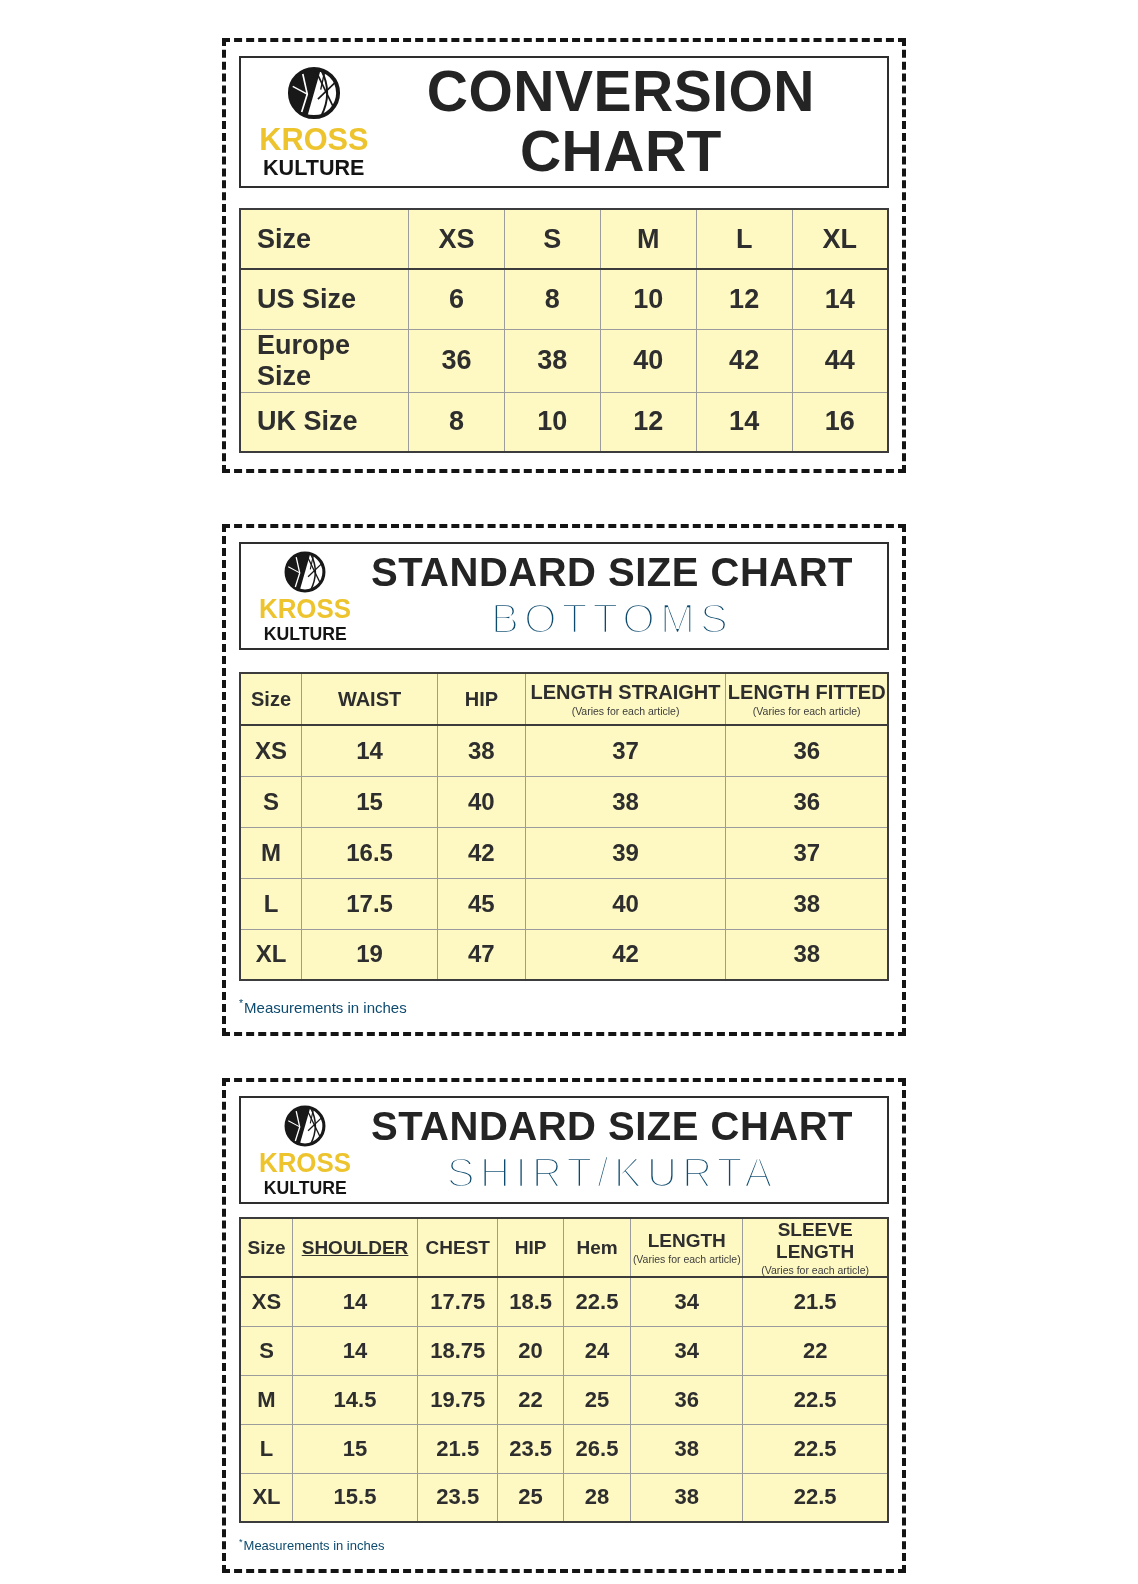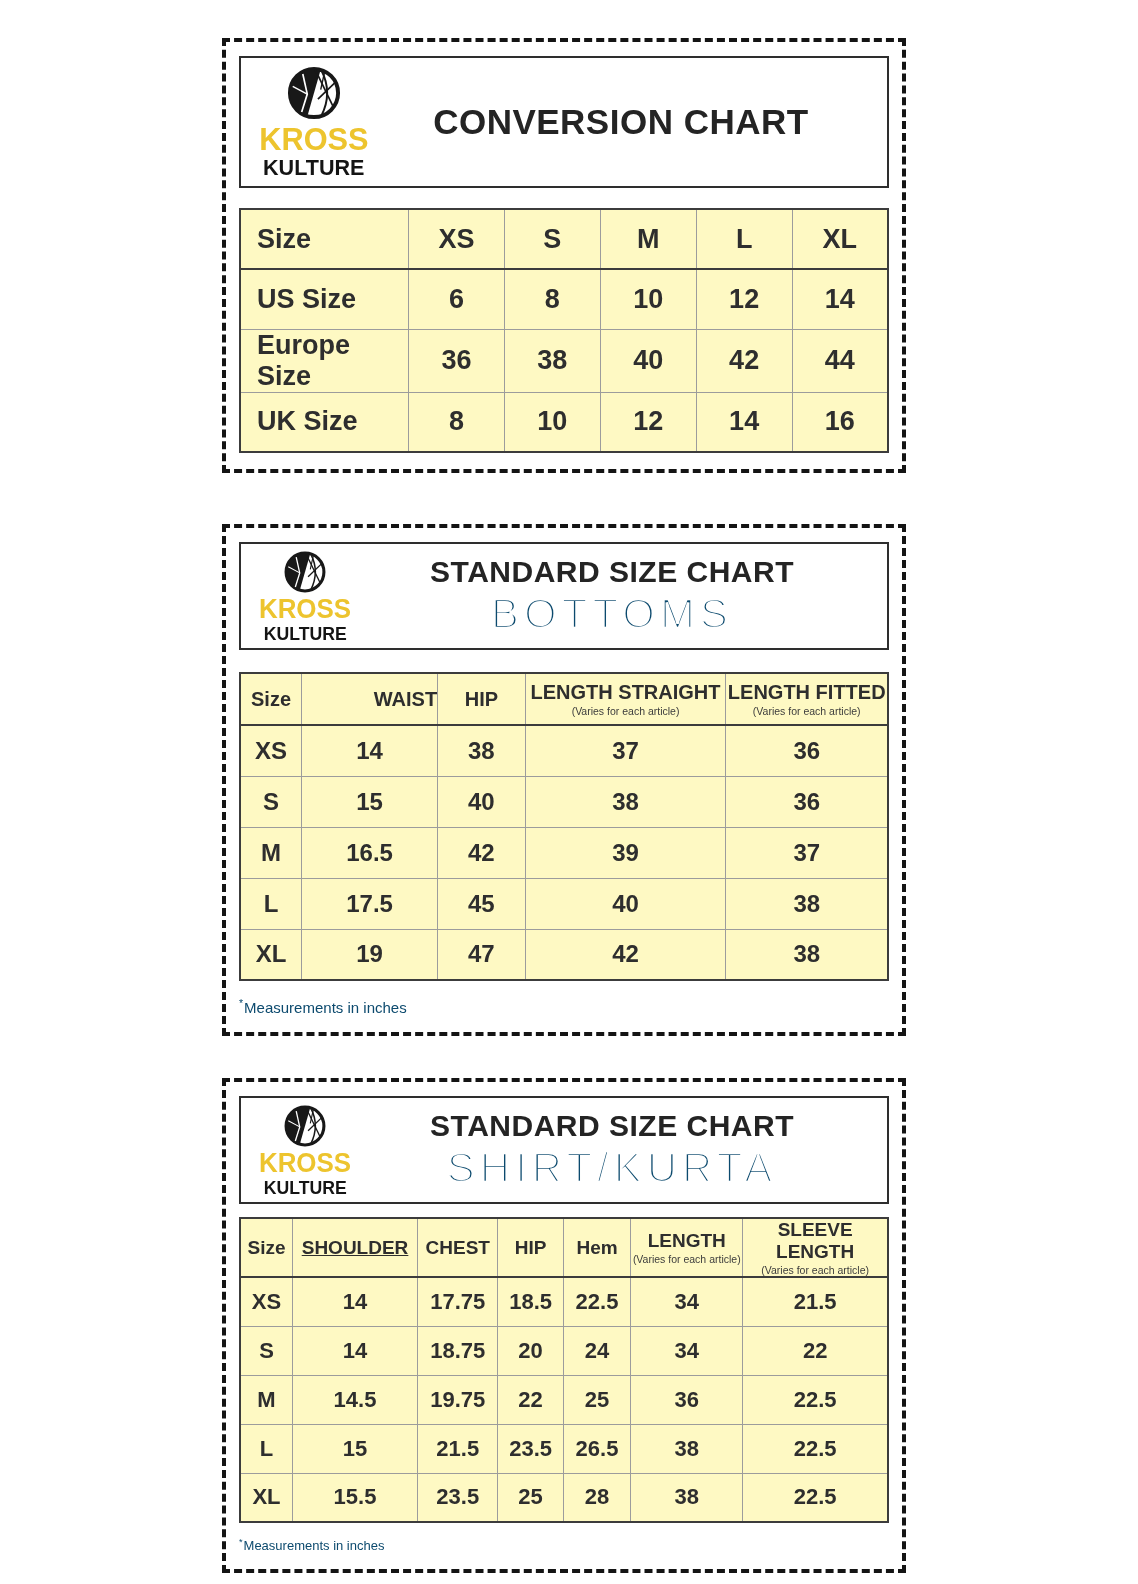--- a/index.html
+++ b/index.html
@@ -39,22 +39,22 @@
     margin-top:2px;transform:scaleX(.96);
   }
   .logo .kulture{font-weight:800;color:#141414;letter-spacing:0px;margin-top:2px;transform:scaleX(.98);}
   .logo-lg .kross{font-size:32px;}
   .logo-lg .kulture{font-size:22px;}
   .logo-sm .kross{font-size:27px;}
   .logo-sm .kulture{font-size:18px;}
 
   .titles{flex:1;text-align:center;padding-left:4px;}
   .title{font-weight:800;color:#242424;line-height:1.05;}
-  #panel-conversion .title{font-size:35px;letter-spacing:0.5px;}
-  #panel-bottoms .title,#panel-shirt .title{font-size:30px;letter-spacing:0.5px;}
+  #panel-conversion .title{font-size:57px;letter-spacing:0.5px;}
+  #panel-bottoms .title,#panel-shirt .title{font-size:40px;letter-spacing:0.5px;}
   .subtitle{
     font-weight:200;color:#0c4a6e;font-size:42px;letter-spacing:5px;
     margin-top:4px;-webkit-text-stroke:2.5px #ffffff;line-height:1.05;
   }
 
   table.tbl{
     width:100%;border-collapse:collapse;table-layout:fixed;background:#fef9c3;
     border:2px solid var(--heavy);
   }
   .tbl th,.tbl td{
@@ -68,21 +68,21 @@
   #panel-conversion table{margin-top:20px;}
   .tbl-conversion th,.tbl-conversion td{height:60px;font-size:27px;font-weight:700;}
   .tbl-conversion th:first-child{width:26%;}
   .tbl-conversion th:first-child,.tbl-conversion td.col0{text-align:left;padding-left:16px;}
 
   
   #panel-bottoms table{margin-top:22px;}
   .tbl-bottoms thead th{height:52px;font-size:20px;}
   .tbl-bottoms td{height:51px;font-size:24px;font-weight:600;}
   .tbl-bottoms th:nth-child(1){width:9.5%;}
-  .tbl-bottoms th:nth-child(2){width:21%;text-align:right;}
+  .tbl-bottoms th:nth-child(2){width:21%;}
   .tbl-bottoms th:nth-child(3){width:13.5%;}
   .tbl-bottoms th:nth-child(4){width:31%;}
   .tbl-bottoms th:nth-child(5){width:25%;}
 
   
   #panel-shirt table{margin-top:13px;}
   .tbl-shirt thead th{height:46px;font-size:19px;}
   .tbl-shirt td{height:49px;font-size:22px;font-weight:600;}
   .tbl-shirt th:nth-child(1){width:8.1%;}
   .tbl-shirt th:nth-child(2){width:19.3%;text-decoration:underline;}

